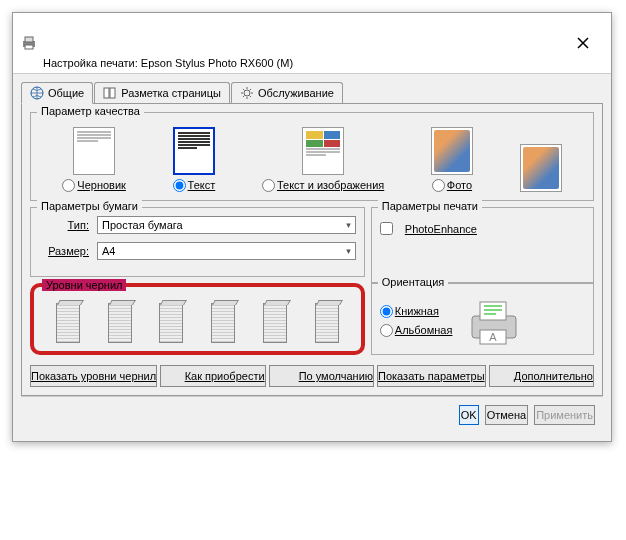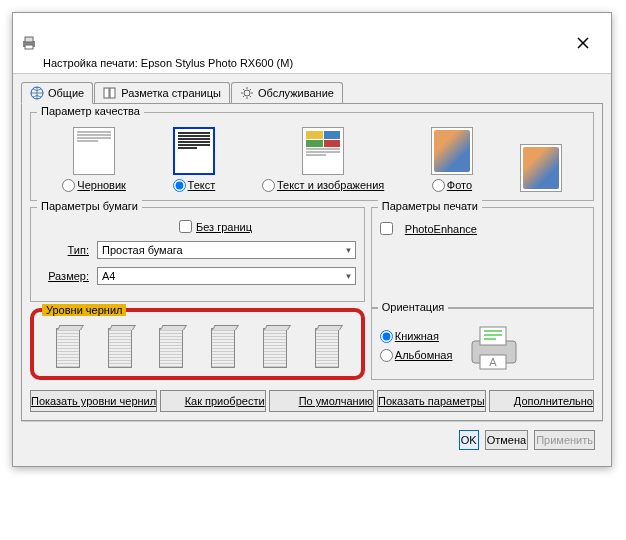--- a/index.html
+++ b/index.html
@@ -27,21 +27,21 @@
 .radio-row { display: flex; gap: 2px; }
 .two-col { display: flex; gap: 6px; }
 .col-left { flex: 1.5; }
 .col-right { flex: 1; }
 .form-row { display: flex; align-items: center; gap: 8px; margin-bottom: 8px; }
 .form-label { width: 50px; text-align: right; text-decoration: underline; }
 .select { flex: 1; border: 1px solid #888; background: #fff; padding: 2px 4px; display: flex; justify-content: space-between; align-items: center; cursor: pointer; }
 .chev { font-size: 9px; color: #555; }
 .checkbox-row { display: flex; align-items: center; gap: 4px; padding: 4px 0 8px 140px; }
 .ink-box { border: 4px solid #cc2020; border-radius: 10px; padding: 8px; position: relative; background: #f0f0f0; margin-bottom: 6px; }
-.ink-title { position: absolute; top: -8px; left: 8px; background: #eab308; padding: 0 4px; font-size: 11px; }
+.ink-title { position: absolute; top: -8px; left: 8px; background: #be185d; padding: 0 4px; font-size: 11px; }
 .ink-row { display: flex; justify-content: space-around; padding-top: 8px; }
 .ink-cart { width: 24px; height: 40px; border: 1px solid #888; background: repeating-linear-gradient(0deg, #ccc 0, #ccc 1px, #eee 1px, #eee 3px); position: relative; }
 .ink-cart::before { content: ''; position: absolute; top: -4px; left: 0; width: 100%; height: 4px; background: #ddd; border: 1px solid #888; border-bottom: none; transform: skewX(-30deg); transform-origin: bottom; }
 .orient-row { display: flex; align-items: center; gap: 12px; }
 .orient-radios { display: flex; flex-direction: column; gap: 6px; }
 .printer-icon { width: 60px; height: 50px; }
 .btn-row { display: flex; gap: 3px; margin-top: 4px; flex-wrap: nowrap; }
 .btn { border: 1px solid #888; background: #e8e8e8; padding: 4px 0; cursor: pointer; text-align: right; flex: 1; white-space: nowrap; font-size: 10.5px; }
 .dialog-buttons { display: flex; justify-content: flex-end; gap: 6px; padding: 8px; border-top: 1px solid #ccc; }
 .dlg-btn { border: 1px solid #888; background: #e8e8e8; padding: 3px 1px; cursor: pointer; }
@@ -163,24 +163,20 @@
                 <div class="thumb-photo"></div>
               </div>
           </div>
         </div>
       </div>
 
       <div class="two-col">
         <div class="col-left">
           <div class="groupbox">
             <span class="groupbox-title">Параметры бумаги</span>
-            <div class="checkbox-row">
-              <input type="checkbox" style="">
-              <span class="u">Без границ</span>
-            </div>
             <div class="form-row">
               <span class="form-label">Тип:</span>
               <div class="select">
                 <span>Простая бумага</span>
                 <span class="chev">▾</span>
               </div>
             </div>
             <div class="form-row">
               <span class="form-label">Размер:</span>
               <div class="select">

